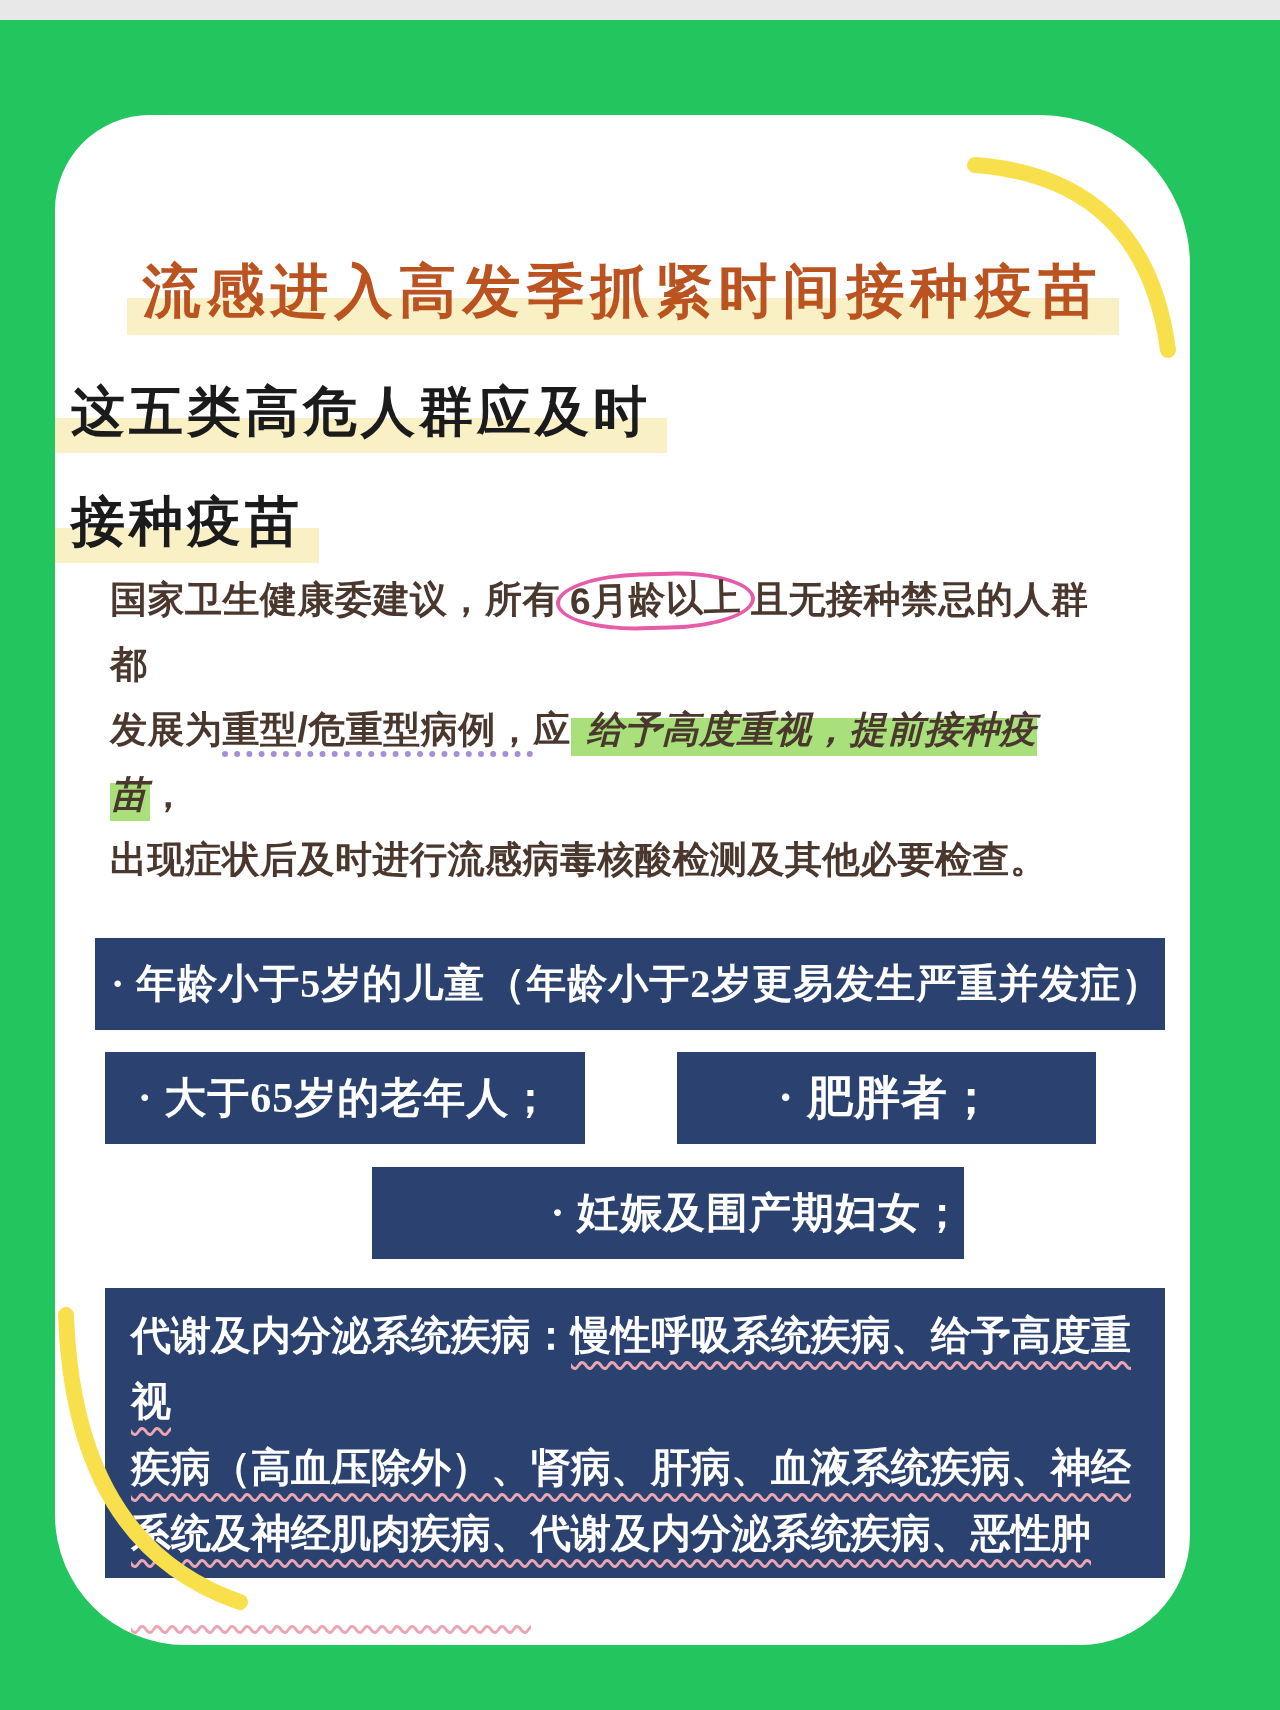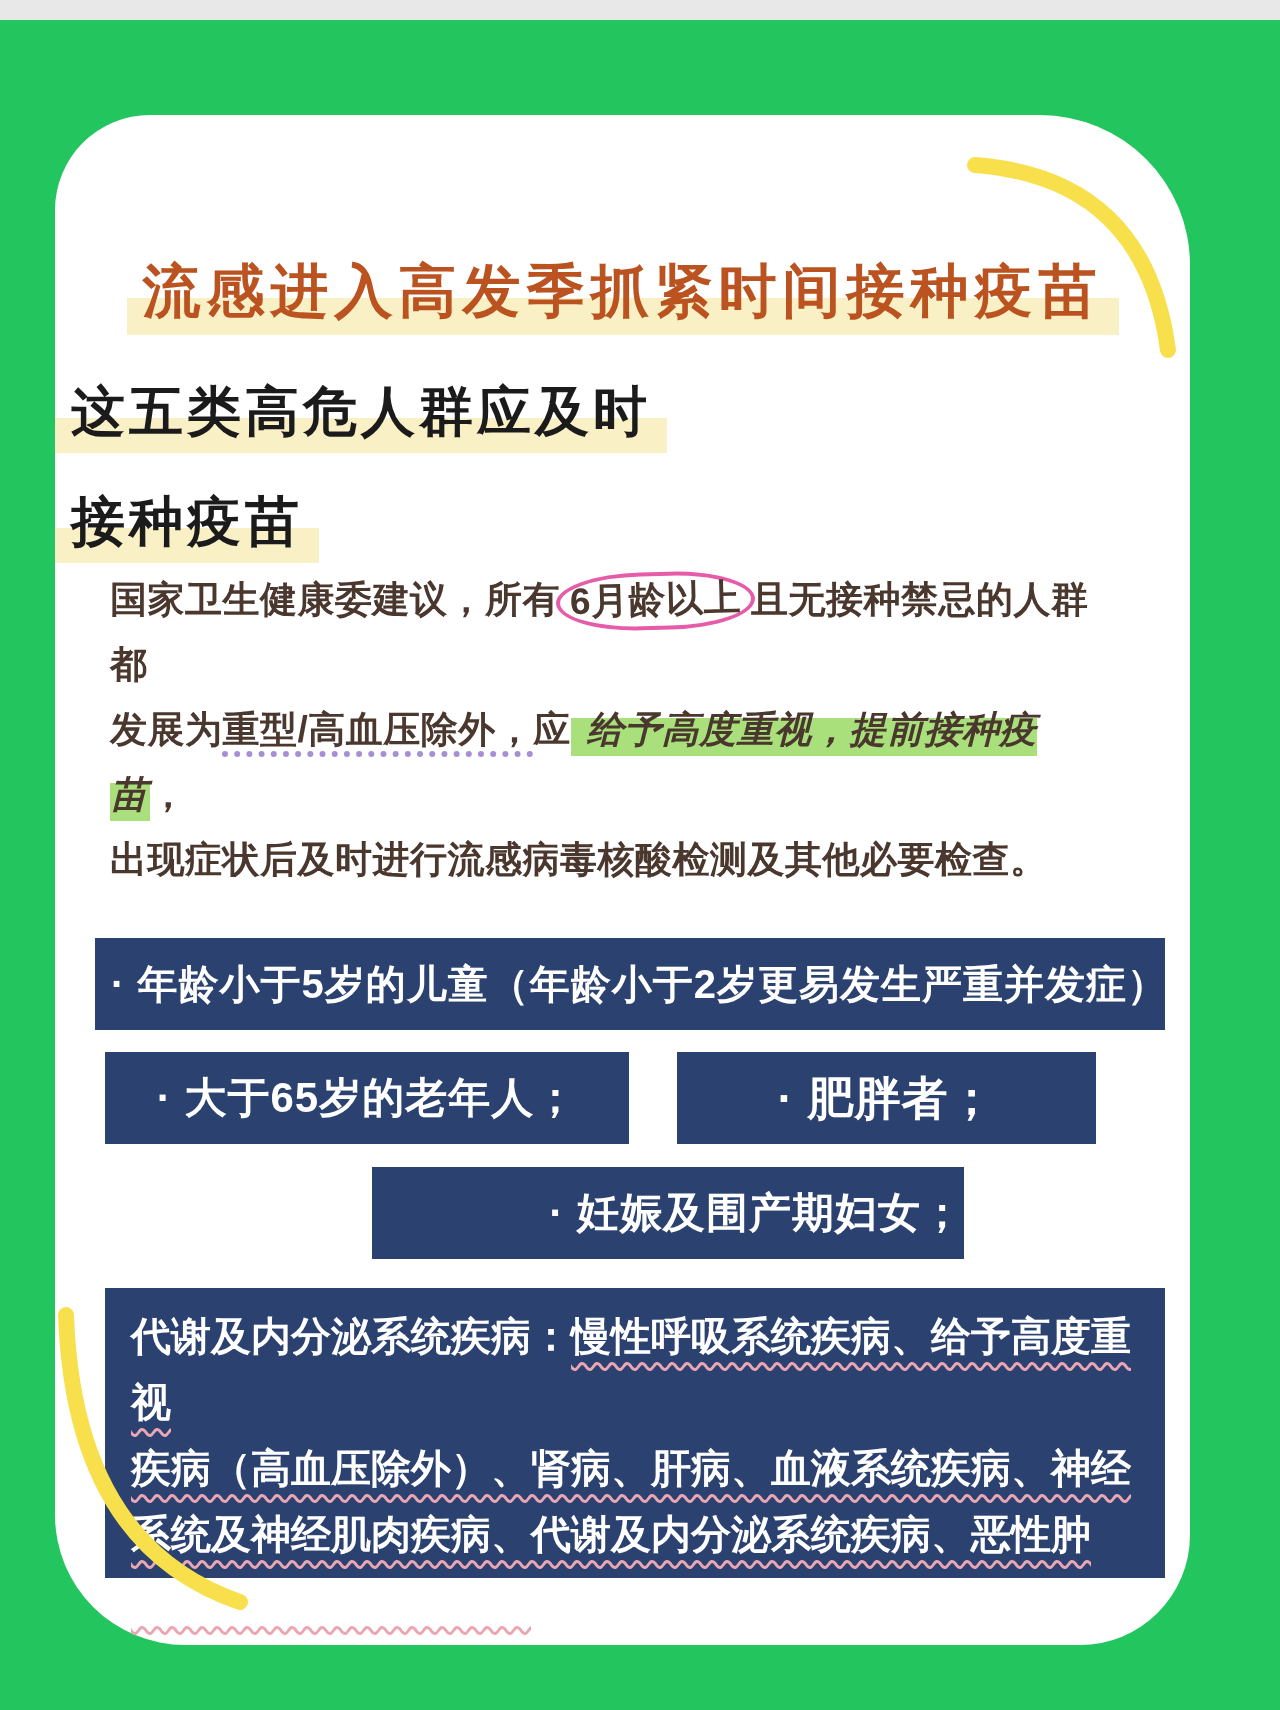--- a/index.html
+++ b/index.html
@@ -90,31 +90,32 @@
     padding: 0 2px 6px 16px;
     font-style: italic;
   }
   .bluebox {
     position: absolute;
     background: #2B4170;
     color: #FFFFFF;
     font-weight: bold;
     font-size: 40px;
     letter-spacing: 1px;
+    font-family: Liberation Serif, serif;
   }
   .box-children {
     left: 40px; top: 823px;
     width: 1070px; height: 92px;
     line-height: 92px;
     padding-left: 16px;
     white-space: nowrap;
   }
   .box-elderly {
     left: 50px; top: 937px;
-    width: 524px; height: 92px;
+    width: 480px; height: 92px;
     line-height: 92px;
     text-align: center;
     font-size: 42px;
   }
   .box-obese {
     left: 622px; top: 937px;
     width: 419px; height: 92px;
     line-height: 92px;
     text-align: center;
     font-size: 46px;
@@ -150,21 +151,21 @@
   <div class="card">
 
     <h1 class="title"><span class="hl-cream">流感进入高发季抓紧时间接种疫苗</span></h1>
 
     <h2 class="subtitle sub1"><span class="hl-cream">这五类高危人群应及时</span></h2>
 
     <h2 class="subtitle sub2"><span class="hl-cream">接种疫苗</span></h2>
 
     <div class="intro">
       <div class="iline"><span>国家卫生健康委建议，所有</span><span class="circled">6月龄以上</span><span>且无接种禁忌的人群都</span></div>
-      <div class="iline"><span>发展为</span><span class="dotted-u">重型/高血压除外，</span><span>应</span><span class="hl-green">给予高度重视，提前接种疫苗</span><span>，</span></div>
+      <div class="iline"><span>发展为</span><span class="dotted-u">重型/危重型病例，</span><span>应</span><span class="hl-green">给予高度重视，提前接种疫苗</span><span>，</span></div>
       <div class="iline">出现症状后及时进行流感病毒核酸检测及其他必要检查。</div>
     </div>
 
     <div class="bluebox box-children">· 年龄小于5岁的儿童（年龄小于2岁更易发生严重并发症）</div>
 
     <div class="bluebox box-elderly">· 大于65岁的老年人；</div>
 
     <div class="bluebox box-obese">· 肥胖者；</div>
 
     <div class="bluebox box-pregnant">· 妊娠及围产期妇女；</div>

